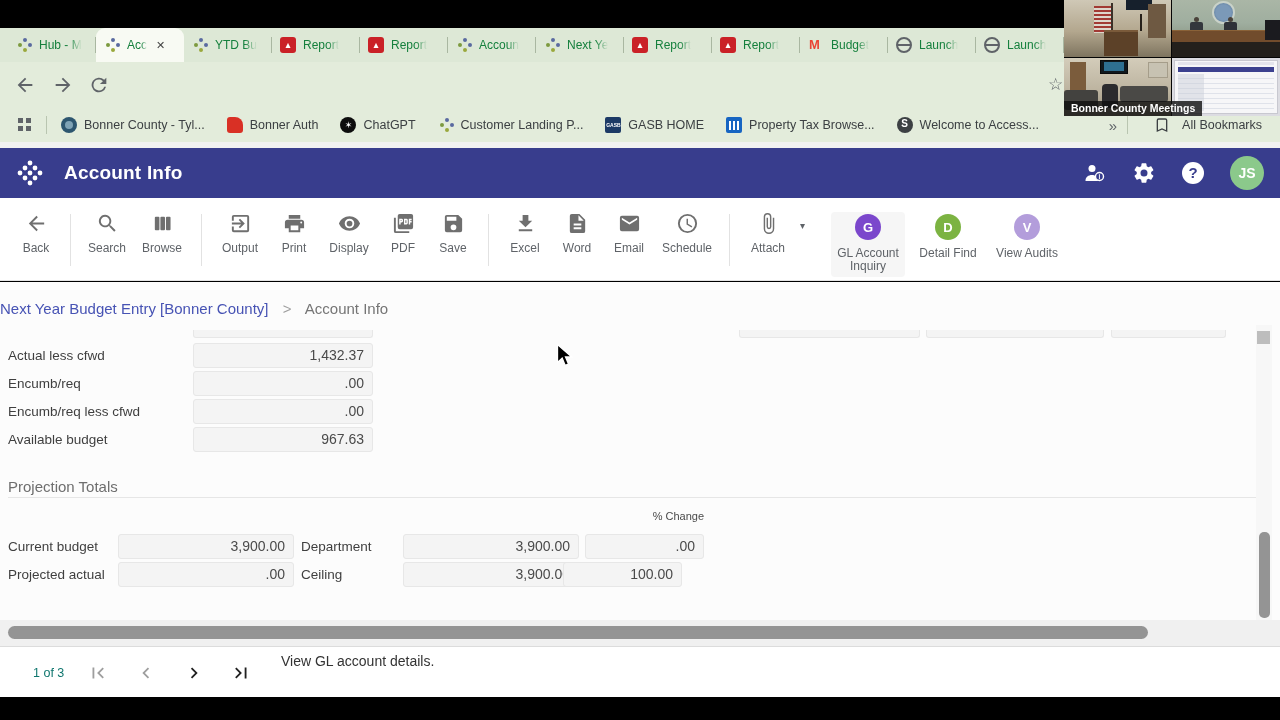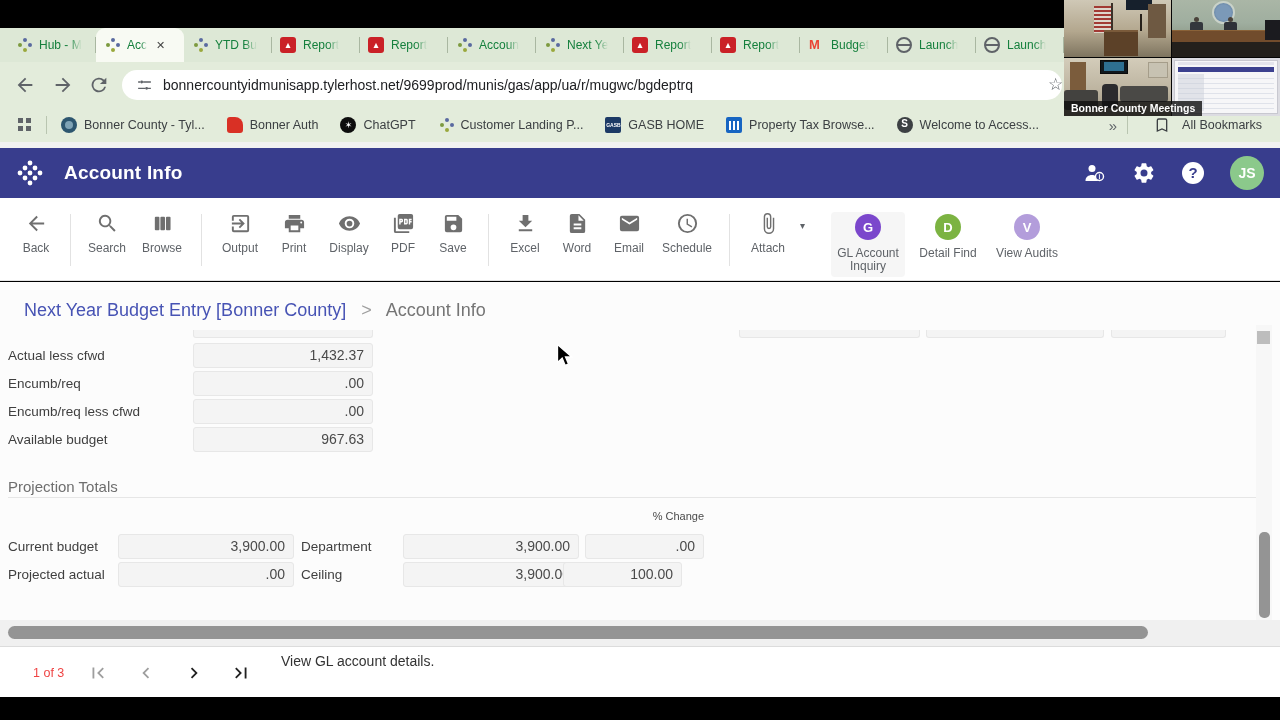--- a/index.html
+++ b/index.html
@@ -66,21 +66,21 @@
   .ribbon { left:0; top:198px; width:1280px; height:83px; background:#fff; border-bottom:1px solid #e4e4e4; display:flex; align-items:flex-start; padding:14px 0 0 12px; }
   .rb { display:flex; flex-direction:column; align-items:center; gap:7px; border:none; background:transparent; font-family:inherit; cursor:default; }
   .rb svg { width:23px; height:23px; color:#6f6f6f; }
   .rb-label { font-size:12px; color:#5f6368; text-align:center; line-height:13px; }
   .rsep { width:1px; height:52px; background:#e2e2e2; margin:2px 10px 0 10px; }
   .badge { width:26px; height:26px; border-radius:50%; color:#fff; font-size:13px; font-weight:bold; display:flex; align-items:center; justify-content:center; }
   .caret { font-size:10px; color:#5f6368; align-self:flex-start; margin:8px 0 0 4px; }
 
   
   .content-bg { left:0; top:282px; width:1280px; height:338px; background:#fcfcfc; }
-  .breadcrumb { left:24px; top:300px; font-size:18px; }
+  .breadcrumb { left:0; top:300px; font-size:15px; }
   .breadcrumb a { color:#4753b4; text-decoration:none; }
   .bc-sep { color:#9e9e9e; margin:0 10px; }
   .bc-current { color:#757575; }
 
   .inp { position:absolute; height:25px; background:#f4f4f4; border:1px solid #e7e7e7; border-radius:3px; }
   .inp .val { display:block; text-align:right; padding-right:8px; line-height:23px; font-size:14px; color:#4a4a4a; }
   .inp.partial { height:8px; border-top:none; border-radius:0 0 3px 3px; }
   .flabel { position:absolute; font-size:13.5px; color:#3f3f3f; }
 
   .proj-title { left:8px; top:478px; font-size:15px; color:#6e6e6e; }
@@ -89,21 +89,21 @@
 
   
   .hscroll-track { left:0; top:620px; width:1280px; height:26px; background:#f0f0f0; }
   .hscroll-thumb { left:8px; top:626px; width:1140px; height:13px; border-radius:7px; background:#949494; }
   .vscroll-track { left:1256px; top:325px; width:16px; height:295px; background:#f7f7f7; }
   .vscroll-stub { left:1257px; top:331px; width:13px; height:13px; background:#bdbdbd; }
   .vscroll-thumb { left:1259px; top:532px; width:11px; height:86px; border-radius:5px; background:#949494; }
 
   
   .footer { left:0; top:646px; width:1280px; height:51px; background:#fff; border-top:1px solid #dcdcdc; }
-  .page-ind { position:absolute; left:33px; top:666px; font-size:12.5px; color:#ef4444; }
+  .page-ind { position:absolute; left:33px; top:666px; font-size:12.5px; color:#0f766e; }
   .pg-btn { position:absolute; top:662px; width:24px; height:24px; background:transparent; border:none; }
   .pg-btn svg { width:22px; height:22px; }
   .pg-disabled { color:#9e9e9e; }
   .pg-enabled { color:#212121; }
   .status-text { position:absolute; left:281px; top:653px; font-size:14px; color:#333; }
 
   .letterbox-bottom { left:0; top:697px; width:1280px; height:23px; background:#000; }
 
   
   .webcam { left:1064px; top:0; width:216px; height:116px; background:#050505; z-index:50; }
@@ -187,29 +187,20 @@
   <div class="abs navbar">
     <svg class="nav-ic" style="left:14px" viewBox="0 0 24 24" fill="currentColor">
         <path d="M20 11H7.8l5.6-5.6L12 4l-8 8 8 8 1.4-1.4L7.8 13H20z"></path>
       </svg>
     <svg class="nav-ic" style="left:52px" viewBox="0 0 24 24" fill="currentColor">
         <path d="M4 13h12.2l-5.6 5.6L12 20l8-8-8-8-1.4 1.4L16.2 11H4z"></path>
       </svg>
     <svg class="nav-ic" style="left:88px" viewBox="0 0 24 24" fill="currentColor">
         <path d="M17.65 6.35A8 8 0 1 0 19.7 14h-2.08A6 6 0 1 1 12 6c1.66 0 3.14.69 4.22 1.78L13 11h7V4l-2.35 2.35z"></path>
       </svg>
-    <div class="url-pill">
-      <svg width="17" height="17" viewBox="0 0 24 24" fill="none" stroke="#5f6368" stroke-width="2">
-          <circle cx="8" cy="7" r="2" fill="#5f6368" stroke="none"></circle>
-          <path d="M3 7h3M10 7h11"></path>
-          <circle cx="15" cy="16" r="2" fill="#5f6368" stroke="none"></circle>
-          <path d="M3 16h10M17 16h4"></path>
-        </svg>
-      <span class="url-text">bonnercountyidmunisapp.tylerhost.net/9699prod/munis/gas/app/ua/r/mugwc/bgdeptrq</span>
-    </div>
     <span class="star">☆</span>
   </div>
 
   <div class="abs bookmarksbar">
     <span class="apps-grid"></span>
     <span class="bm-sep"></span>
     <span class="bm">
       <span class="fav seal"></span>
       <span class="bm-label">Bonner County - Tyl...</span>
     </span>

